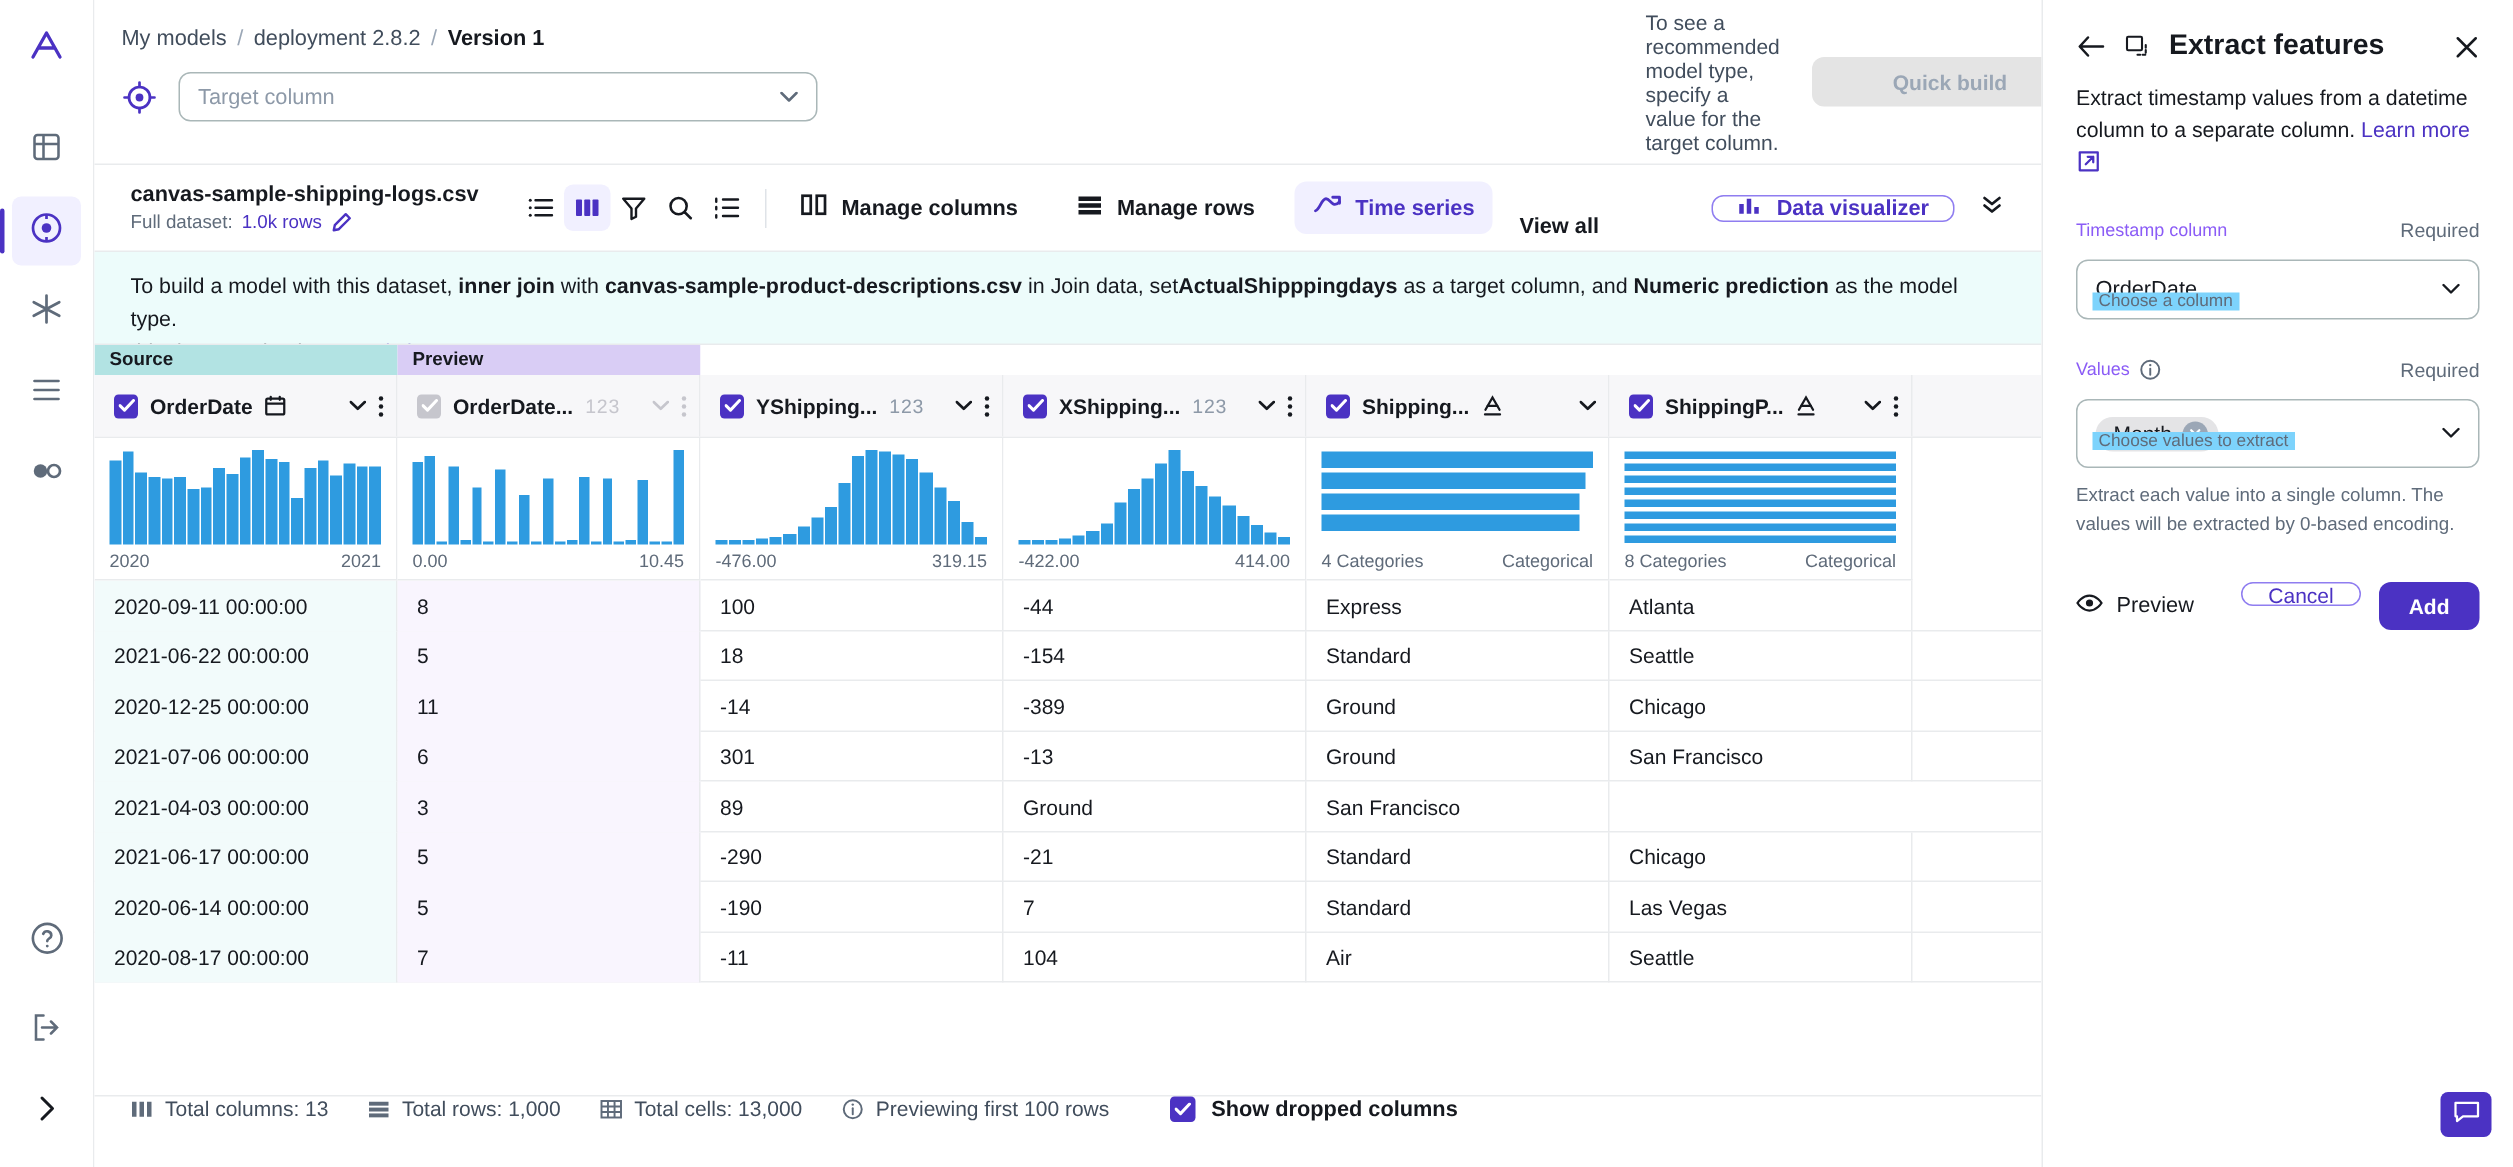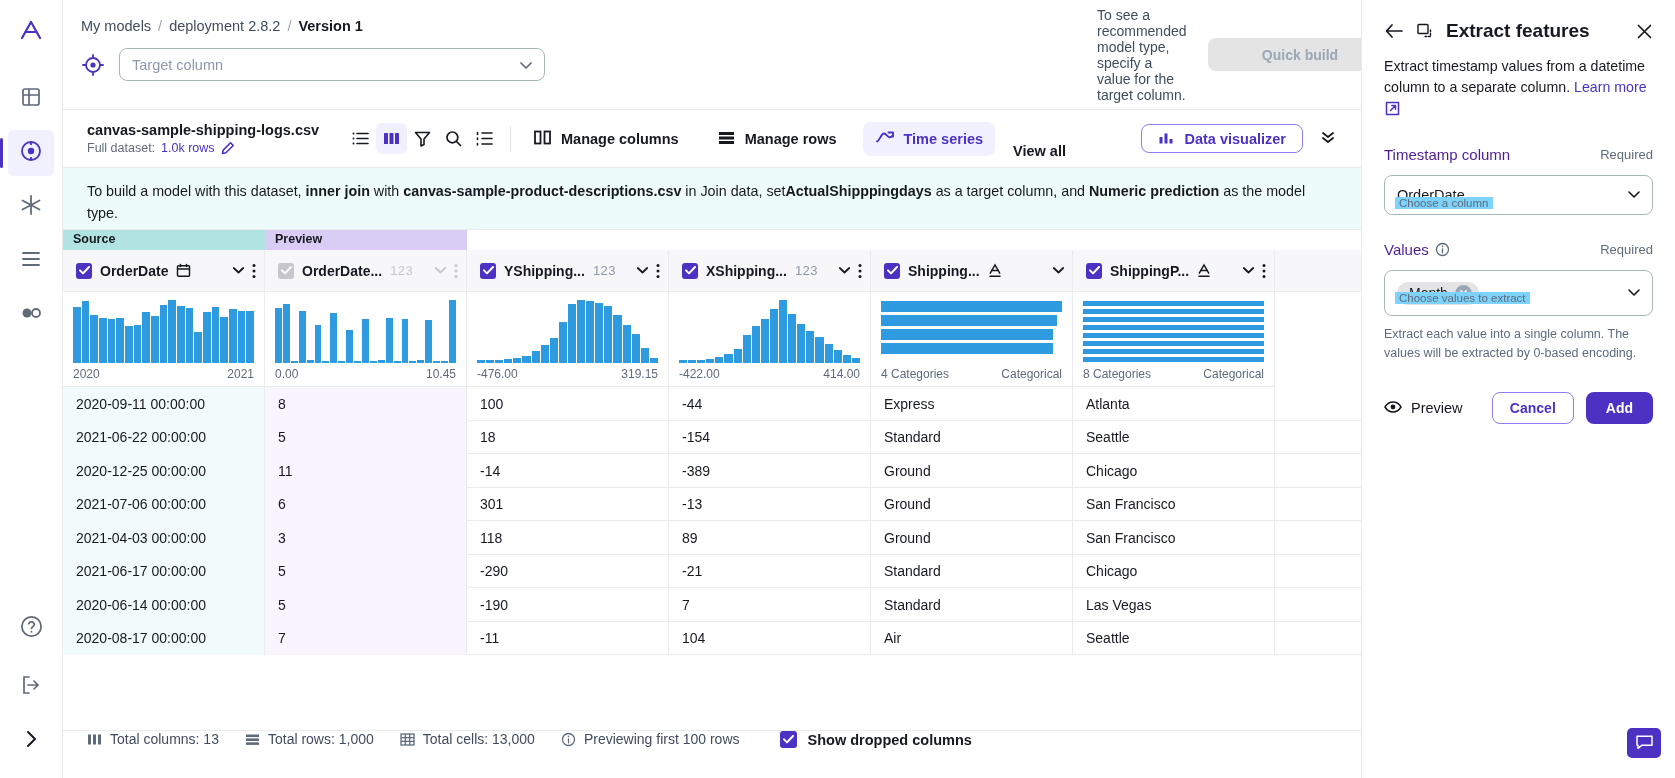--- a/index.html
+++ b/index.html
@@ -108,21 +108,21 @@
   .icon-btn.active { background: #f1f0ff; color: #4b32c3; }
   .tb-sep { width: 1px; height: 26px; background: #dfe3e8; margin: 0 10px; flex: 0 0 1px; }
   .tb-item {
     display: flex; align-items: center; gap: 9px; padding: 6px 12px;
     border-radius: 8px; font-size: 14.5px; font-weight: bold; color: #16191f;
     cursor: pointer; white-space: nowrap;
   }
   .tb-item.active { background: #f1f0ff; color: #4b32c3; }
   .tb-grow { flex: 1; }
   .btn-dataviz {
-    display: flex; align-items: center; gap: 9px; height: 29px; padding: 0 16px;
+    display: flex; align-items: center; gap: 9px; height: 18px; padding: 0 16px;
     border: 1px solid #8f7df0; border-radius: 8px; color: #4b32c3;
     font-size: 14.5px; font-weight: bold; cursor: pointer; background: #fff;
     white-space: nowrap;
   }
   .chev-btn { width: 34px; height: 34px; display: flex; align-items: center; justify-content: center;
     color: #16191f; cursor: pointer; margin-left: 8px; }
 
   
   .banner {
     background: #edfcfb; padding: 12px 24px 11px 24px;
@@ -213,21 +213,21 @@
   }
   .panel-head { display: flex; align-items: center; gap: 12px; }
   .panel-back { color: #16191f; cursor: pointer; display: flex; }
   .panel-ico { color: #16191f; display: flex; }
   .panel-title { font-size: 19px; font-weight: bold; color: #16191f; }
   .panel-close { margin-left: auto; color: #16191f; cursor: pointer; display: flex; }
   .panel-desc { font-size: 14.2px; line-height: 1.5; color: #16191f; margin-top: 14px; }
   .panel-desc a { color: #4b32c3; text-decoration: none; cursor: pointer; }
   .ext-link { color: #4b32c3; display: inline-flex; vertical-align: -2px; margin-left: 1px; }
   .field-label-row { display: flex; align-items: center; margin-top: 26px; }
-  .field-label { font-size: 15px; color: #4c1d95; display: flex; align-items: center; gap: 6px; }
+  .field-label { font-size: 12px; color: #8b5cf6; display: flex; align-items: center; gap: 6px; }
   .field-req { margin-left: auto; font-size: 13px; color: #5f6b7a; }
   .info-i { color: #5f6b7a; display: inline-flex; }
   .fieldset-box {
     position: relative; border: 1px solid #aab7b8; border-radius: 8px;
     margin-top: 12px; padding: 11px 12px 10px 12px; min-height: 40px;
     display: flex; align-items: center; background: #fff; cursor: pointer;
   }
   .fieldset-legend {
     position: absolute; top: -8px; left: 10px; background: #7dd3fc;
     padding: 0 4px; font-size: 11.5px; color: #5f6b7a; margin-top: 29px;
@@ -245,22 +245,22 @@
     cursor: pointer; flex: 0 0 17px;
   }
   .helper { font-size: 12.5px; color: #5f6b7a; line-height: 1.5; margin-top: 9px; }
   .panel-actions { display: flex; align-items: center; margin-top: 30px; }
   .panel-preview {
     display: flex; align-items: center; gap: 9px; font-size: 14.5px;
     color: #16191f; cursor: pointer;
   }
   .panel-btns { margin-left: auto; display: flex; gap: 12px; }
   .btn-cancel {
-    height: 32px; padding: 0 17px; border: 1px solid #8f7df0; border-radius: 8px;
-    background: #fff; color: #4b32c3; font-size: 14px; font-weight: bold;
+    height: 16px; padding: 0 17px; border: 1px solid #8f7df0; border-radius: 8px;
+    background: #fff; color: #4b32c3; font-size: 14px; font-weight: normal;
     cursor: pointer; font-family: inherit;
   }
   .btn-add {
     height: 32px; padding: 0 20px; border: none; border-radius: 8px;
     background: #4b32c3; color: #fff; font-size: 14px; font-weight: bold;
     cursor: pointer; font-family: inherit;
   }
   .chat-bubble {
     position: absolute; right: 14px; bottom: 20px;
     width: 34px; height: 30px; background: #4b32c3; border-radius: 5px;
@@ -833,21 +833,20 @@
               <div class="data-cell src-tint">2021-07-06 00:00:00</div>
               <div class="data-cell prev-tint">6</div>
               <div class="data-cell">301</div>
               <div class="data-cell">-13</div>
               <div class="data-cell">Ground</div>
               <div class="data-cell">San Francisco</div>
             </div>
             <div class="row data-row">
               <div class="data-cell src-tint">2021-04-03 00:00:00</div>
               <div class="data-cell prev-tint">3</div>
-              <div class="data-cell">118</div>
               <div class="data-cell">89</div>
               <div class="data-cell">Ground</div>
               <div class="data-cell">San Francisco</div>
             </div>
             <div class="row data-row">
               <div class="data-cell src-tint">2021-06-17 00:00:00</div>
               <div class="data-cell prev-tint">5</div>
               <div class="data-cell">-290</div>
               <div class="data-cell">-21</div>
               <div class="data-cell">Standard</div>

